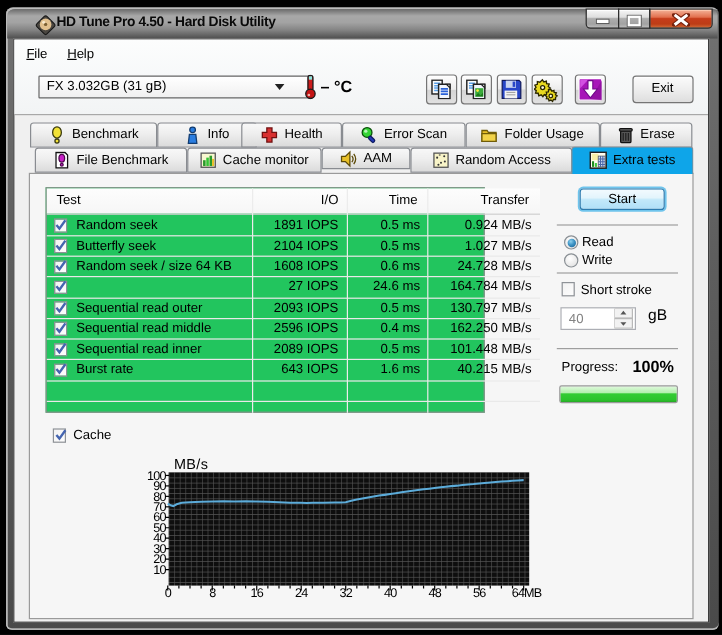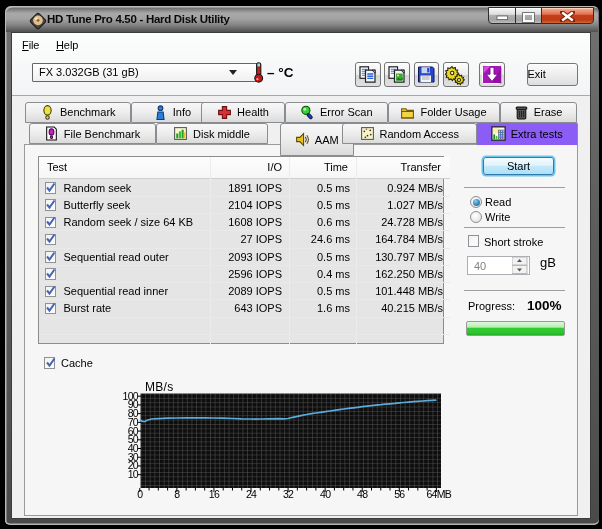--- a/index.html
+++ b/index.html
@@ -12,27 +12,27 @@
 #btnmax{left:515px;width:27px}
 #btnclose{left:541px;width:53px;border-radius:0 0 4px 0;background:linear-gradient(180deg,#f5b49a 0%,#e2704e 42%,#c63d1b 50%,#bd3c16 80%,#d06a36 100%);box-shadow:inset 0 1px 0 #ffd0b8}
 #client{left:10.5px;top:31.5px;width:580.5px;height:487.5px;background:#f0f0f0;border:1.5px solid #3c3c3c}
 #topstrip{left:12px;top:33px;width:577.5px;height:62px;background:linear-gradient(180deg,#fcfdfd,#f2f4f5)}
 #divider{left:12px;top:95px;width:577.5px;height:1px;background:#a8a8a8}
 .menuitem{top:38.5px;font-size:11px;letter-spacing:-0.1px;color:#000}
 #combo{left:32px;top:63px;width:228px;height:19px;border:1px solid #666;background:linear-gradient(180deg,#fff,#f0f0f0);font-size:11px;line-height:17px;padding-left:6px;border-radius:1px}
 #comboarrow{left:229px;top:70px;width:0;height:0;border-left:4px solid transparent;border-right:4px solid transparent;border-top:5px solid #222}
 .tbtn{top:62px;width:25.5px;height:24.5px;border:1px solid #757575;border-radius:3px;background:linear-gradient(180deg,#fefefe 0%,#ececec 50%,#d5d5d5 52%,#e0e0e0 100%);box-shadow:inset 0 1px 0 #fff}
 #tbtn5{left:479px;width:26px}
-#exitbtn{left:526.5px;top:62.5px;width:51px;height:23px;border:1px solid #757575;border-radius:3px;background:linear-gradient(180deg,#fbfbfb 0%,#eee 50%,#dedede 100%);font-size:11px;line-height:21px;box-shadow:inset 0 1px 0 #fff}
+#exitbtn{left:526.5px;top:62.5px;width:51px;height:23px;border:1px solid #757575;border-radius:3px;background:linear-gradient(180deg,#fbfbfb 0%,#eee 50%,#dedede 100%);font-size:11px;text-align:center;line-height:21px;box-shadow:inset 0 1px 0 #fff}
 #pagebox{left:24px;top:143.5px;width:554px;height:372px;background:#f6f6f6;border:1px solid #9a9a9a}
 .tab{position:absolute;border:1px solid #898c91;border-radius:3px 3px 0 0;background:linear-gradient(180deg,#f8f8f8 0%,#eee 45%,#dbdbdb 100%);font-size:11px;display:flex;align-items:center;justify-content:center;gap:5px}
-.tabsel{background:#8b5cf6;border-bottom:none;z-index:5}
+.tabsel{background:#0ea5e9;border-bottom:none;z-index:5}
 .ticon{width:15px;height:15px;flex:0 0 auto}
 
-#tbl{left:38px;top:156px;width:406px;height:188px;background:#e5e5e5;border:1px solid #8c8c8c}
+#tbl{left:38px;top:156px;width:366px;height:188px;background:#22c55e;border:1px solid #8c8c8c}
 #tblhead{position:absolute;left:0;top:0;width:411px;height:22px;background:linear-gradient(180deg,#fdfdfd,#f6f6f6);border-bottom:1px solid #cfcfcf;font-size:11px}
 .colsep{position:absolute;top:0;width:1px;background:#ececec}
 .hcell{position:absolute;top:4px}
 .row{position:absolute;left:0;width:411px;height:17.25px;border-bottom:1px solid #e9e9e9;font-size:11px}
 .rlabel{position:absolute;left:24.5px;top:2px}
 .rv{position:absolute;top:2px;text-align:right}
 .cb{position:absolute;width:11.5px;height:11.5px;border:1px solid #8e9297;background:linear-gradient(135deg,#f2f2f2,#fdfdfd)}
 
 #startbtn{left:483px;top:156.5px;width:71px;height:18.5px;border:1px solid #2d7cb0;box-shadow:0 0 0 1.5px #6fc4ec;border-radius:3px;background:linear-gradient(180deg,#f2fafe 0%,#e2f4fc 45%,#c4e9fa 50%,#b0e0f8 100%);font-size:11px;text-align:center;line-height:17px}
 .sep{left:464px;width:101px;height:1px;background:#9e9e9e}
@@ -181,23 +181,23 @@
       <span>File Benchmark</span>
     </div>
     <div class="tab" style="left:155.5px;top:123px;width:112px;height:21px">
       <svg class="ticon" viewBox="0 0 14 14">
         <rect x="1.5" y="1.5" width="11" height="11" fill="#f8f8d0" stroke="#555"></rect>
         <rect x="3" y="7" width="2" height="4.5" fill="#2a9a2a"></rect>
         <rect x="5.5" y="5" width="2" height="6.5" fill="#35c435"></rect>
         <rect x="8" y="3.5" width="2" height="8" fill="#2a9a2a"></rect>
         <rect x="10" y="6" width="1.5" height="5.5" fill="#e8c028"></rect>
       </svg>
-      <span>Disk middle</span>
-    </div>
-    <div class="tab" style="left:280px;top:123px;width:73.5px;height:33px">
+      <span>Cache monitor</span>
+    </div>
+    <div class="tab" style="left:268px;top:123px;width:73.5px;height:18px">
       <svg class="ticon" viewBox="0 0 14 14">
         <path d="M1.5 5h3l3.5-3.5v11L4.5 9h-3z" fill="#e8c028" stroke="#5c4a08"></path>
         <path d="M9.5 4.5q2 2.5 0 5M11 3q3 4 0 8" stroke="#5c4a08" fill="none"></path>
       </svg>
       <span>AAM</span>
     </div>
     <div class="tab" style="left:341.5px;top:123px;width:135.5px;height:21px">
       <svg class="ticon" viewBox="0 0 14 14">
         <rect x="1.5" y="1.5" width="11" height="11" fill="#f8f4c8" stroke="#555"></rect>
         <circle cx="4" cy="5" r=".8" fill="#333"></circle>
@@ -280,20 +280,21 @@
         <span class="rlabel">Sequential read outer</span>
         <span class="rv" style="right:168px">2093 IOPS</span>
         <span class="rv" style="right:100px">0.5 ms</span>
         <span class="rv" style="right:7px">130.797 MB/s</span>
       </div>
       <div class="row" style="top:108.75px">
         <span class="cb" style="left:5.5px;top:2.5px"></span>
         <svg style="position:absolute;left:5px;top:1px" width="14" height="14" viewBox="0 0 14 14">
           <path d="M3 6.5l2.5 3L10.5 2.5" stroke="#4565b0" stroke-width="2" fill="none"></path>
         </svg>
+        <span class="rlabel">Sequential read middle</span>
         <span class="rv" style="right:168px">2596 IOPS</span>
         <span class="rv" style="right:100px">0.4 ms</span>
         <span class="rv" style="right:7px">162.250 MB/s</span>
       </div>
       <div class="row" style="top:126px">
         <span class="cb" style="left:5.5px;top:2.5px"></span>
         <svg style="position:absolute;left:5px;top:1px" width="14" height="14" viewBox="0 0 14 14">
           <path d="M3 6.5l2.5 3L10.5 2.5" stroke="#4565b0" stroke-width="2" fill="none"></path>
         </svg>
         <span class="rlabel">Sequential read inner</span>

